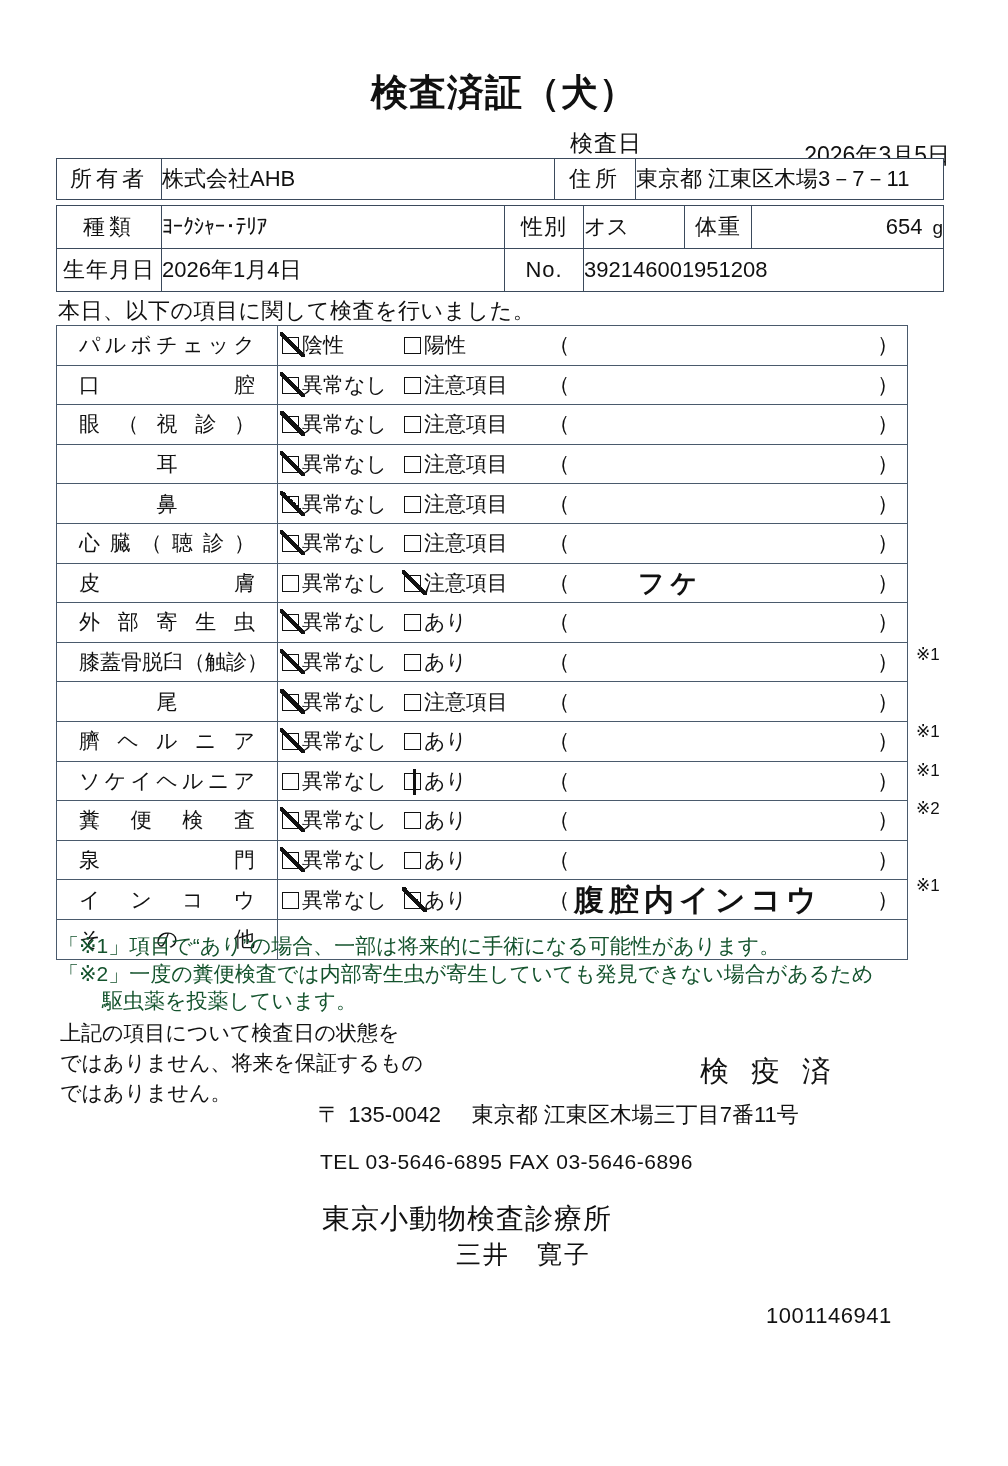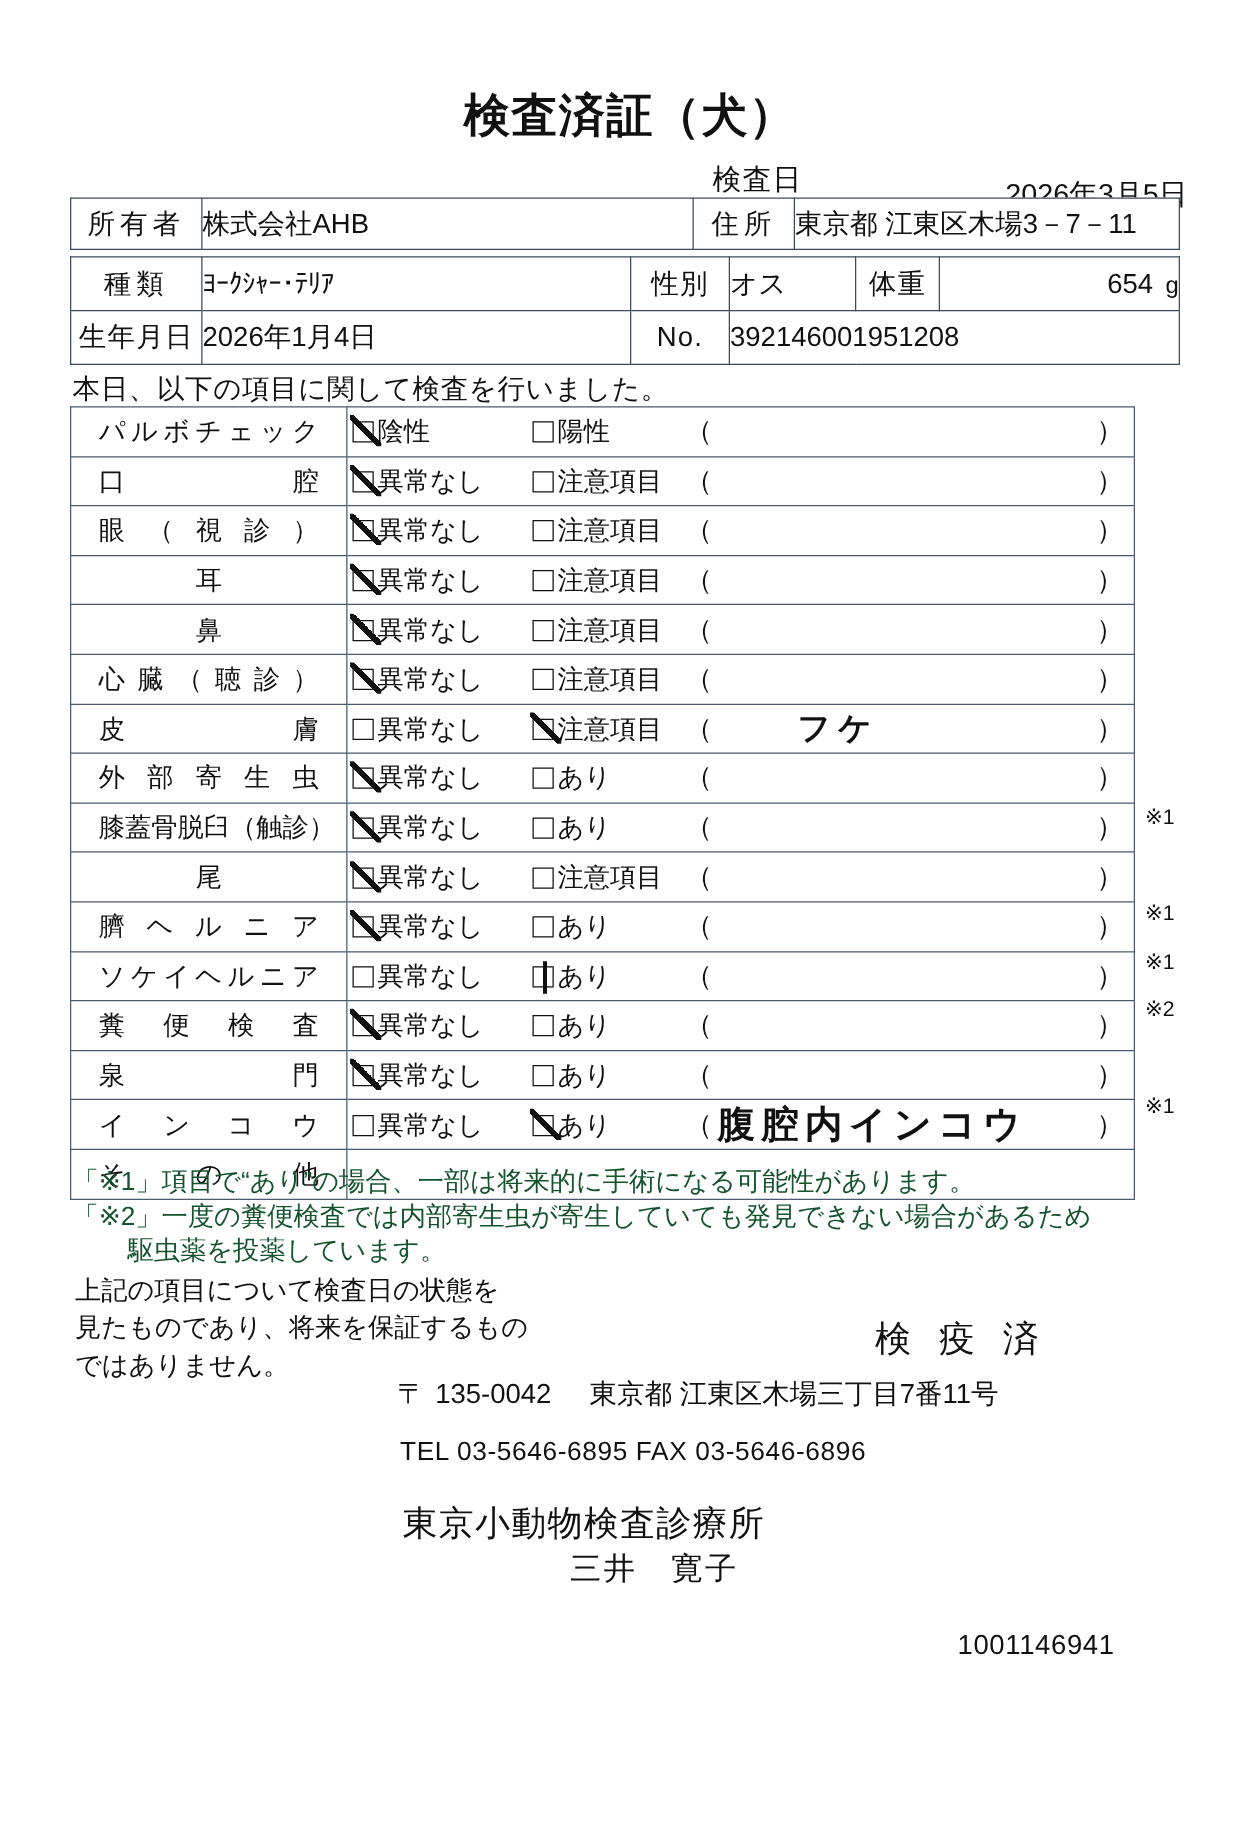--- a/index.html
+++ b/index.html
@@ -149,21 +149,21 @@
   }
   .opt {
     position: absolute;
     top: 50%;
     transform: translateY(-50%);
     font-size: 21px;
     white-space: nowrap;
     color: #111;
   }
   .opt-a { left: 4px; }
-  .opt-b { left: 148px; }
+  .opt-b { left: 126px; }
   .paren-open {
     position: absolute;
     left: 270px;
     top: 50%;
     transform: translateY(-50%);
     font-size: 22px;
   }
   .paren-close {
     position: absolute;
     right: 8px;
@@ -517,21 +517,21 @@
     </div>
 
   <div class="footnotes">
     <div>「※1」項目で“あり”の場合、一部は将来的に手術になる可能性があります。</div>
     <div>「※2」一度の糞便検査では内部寄生虫が寄生していても発見できない場合があるため</div>
     <div class="indent">駆虫薬を投薬しています。</div>
   </div>
 
   <div class="disclaimer">
     <div>上記の項目について検査日の状態を</div>
-    <div>見たものであり、将来を保証するもの</div>
+    <div>ではありません、将来を保証するもの</div>
     <div>ではありません。</div>
   </div>
 
   <div class="quarantine">検 疫 済</div>
 
   <div class="addr-line">
     <span class="zipmark">〒</span>
     <span>135-0042</span>
     &nbsp;&nbsp;&nbsp;
     <span>東京都 江東区木場三丁目7番11号</span>

